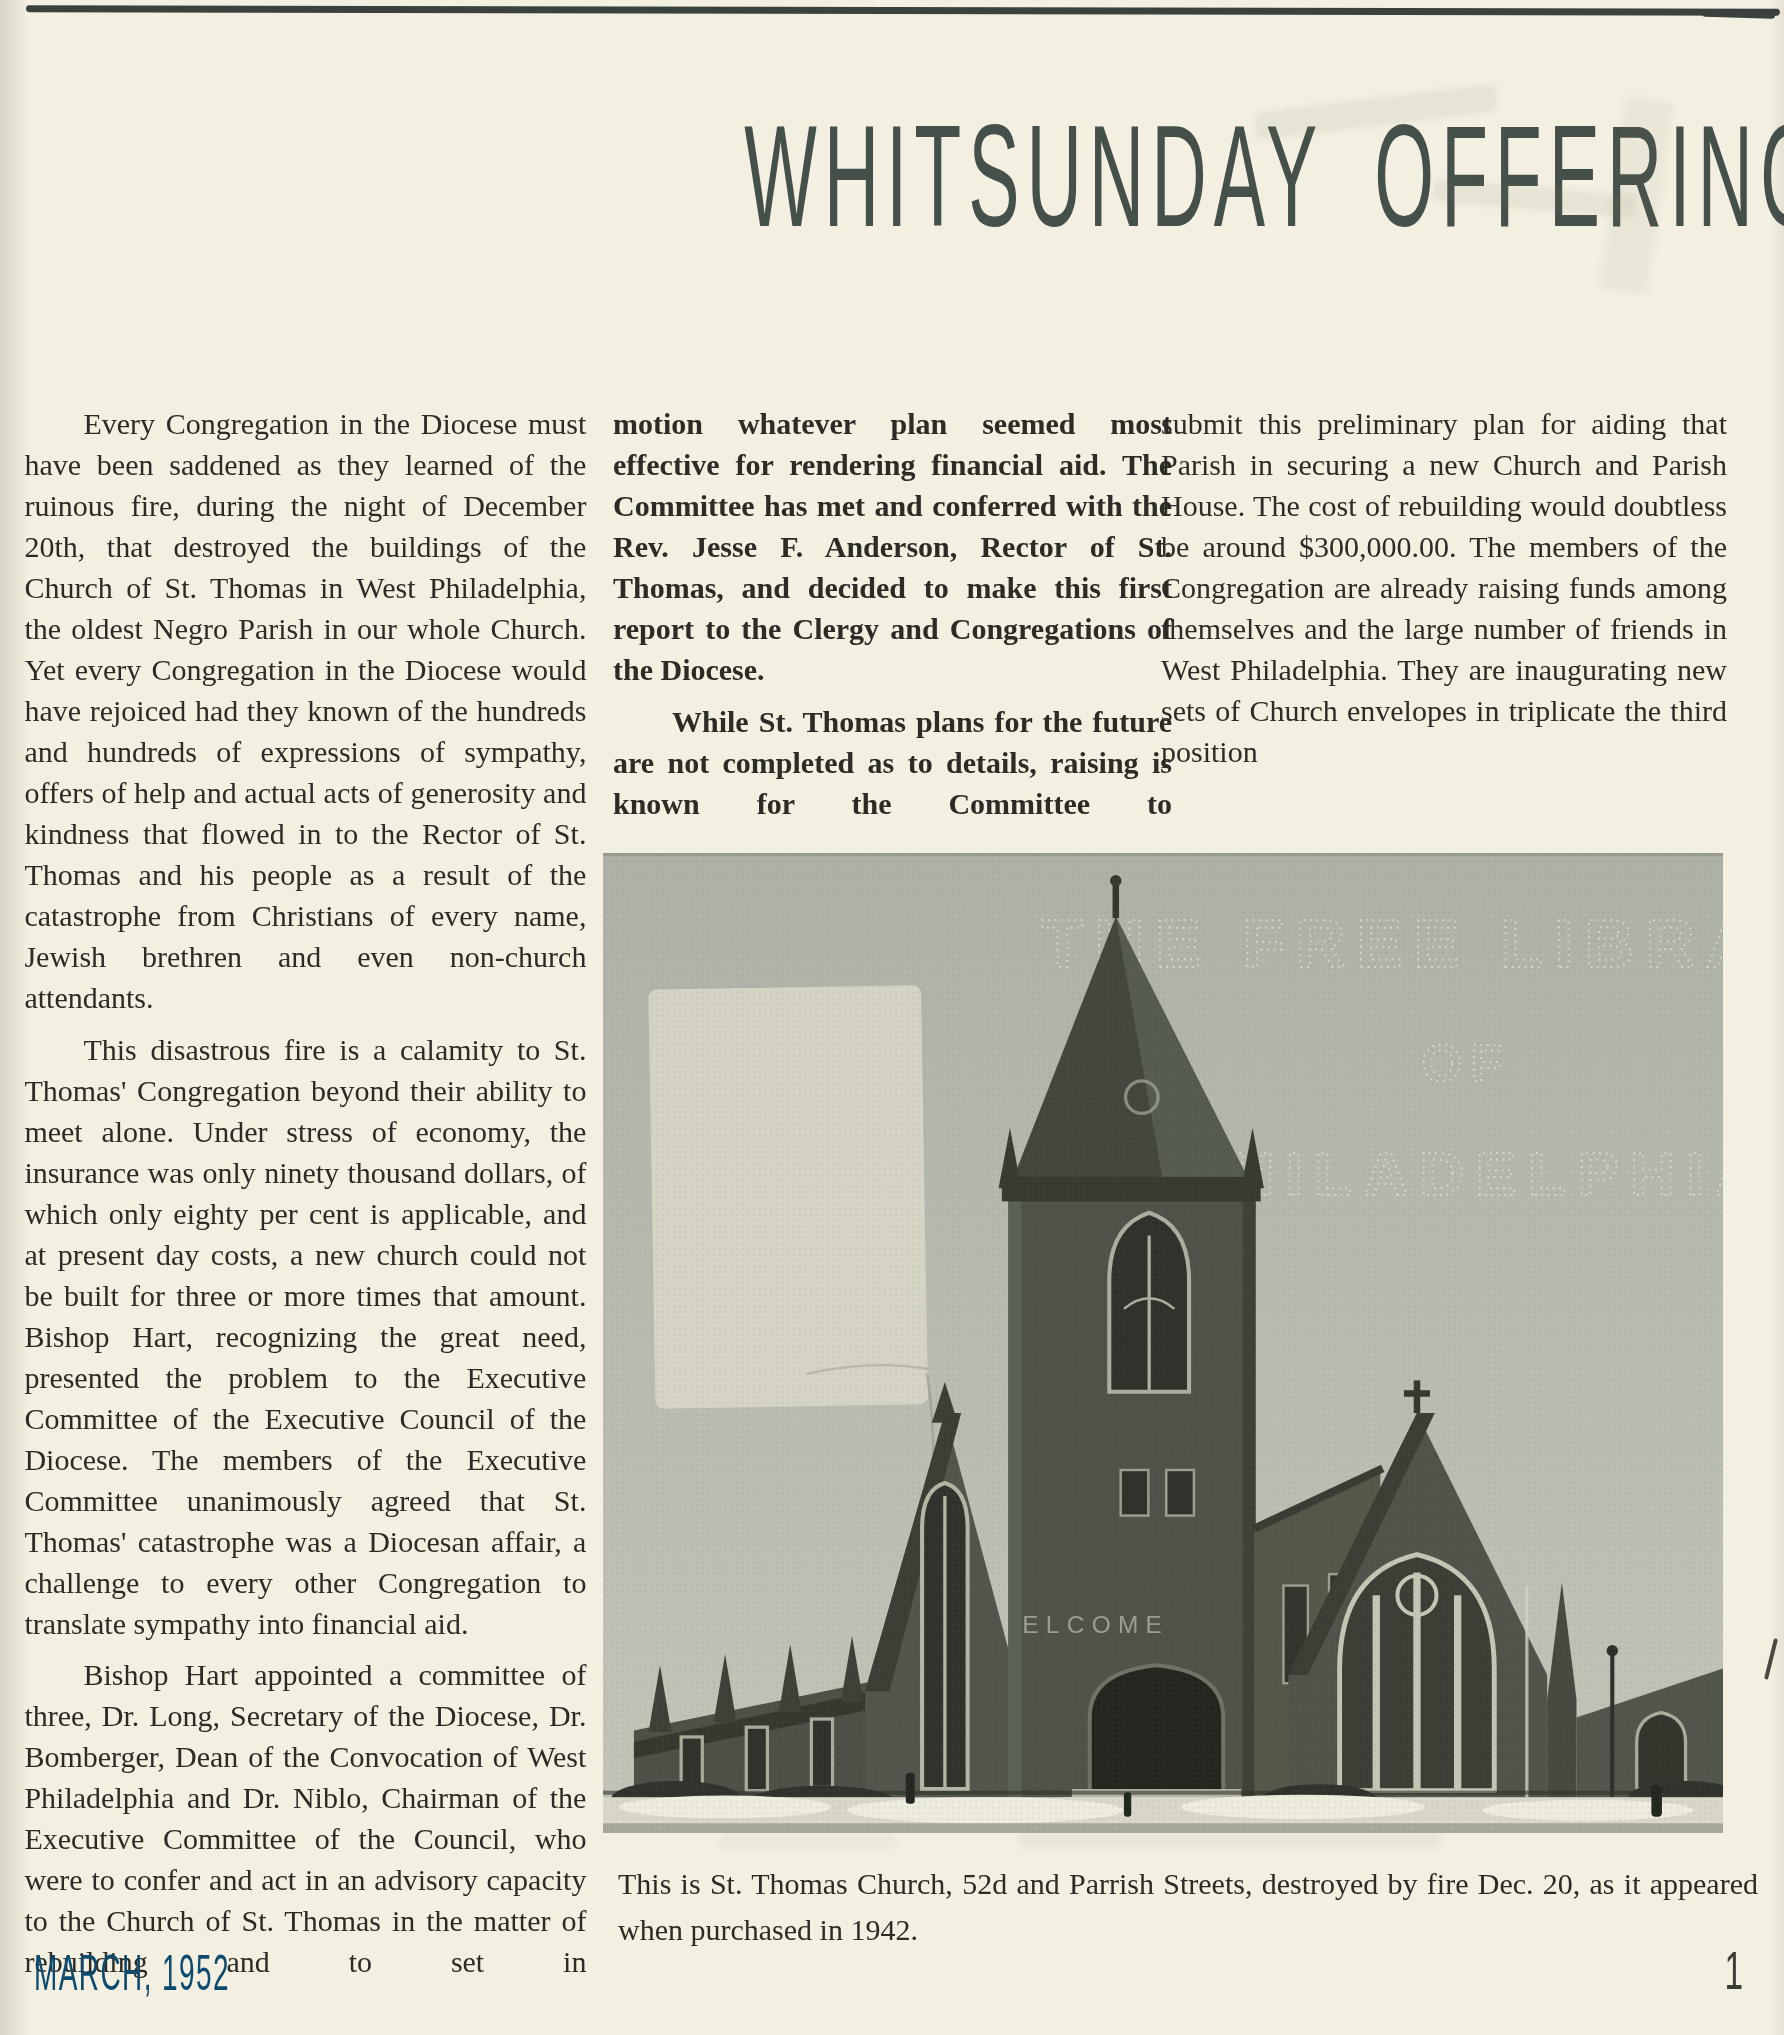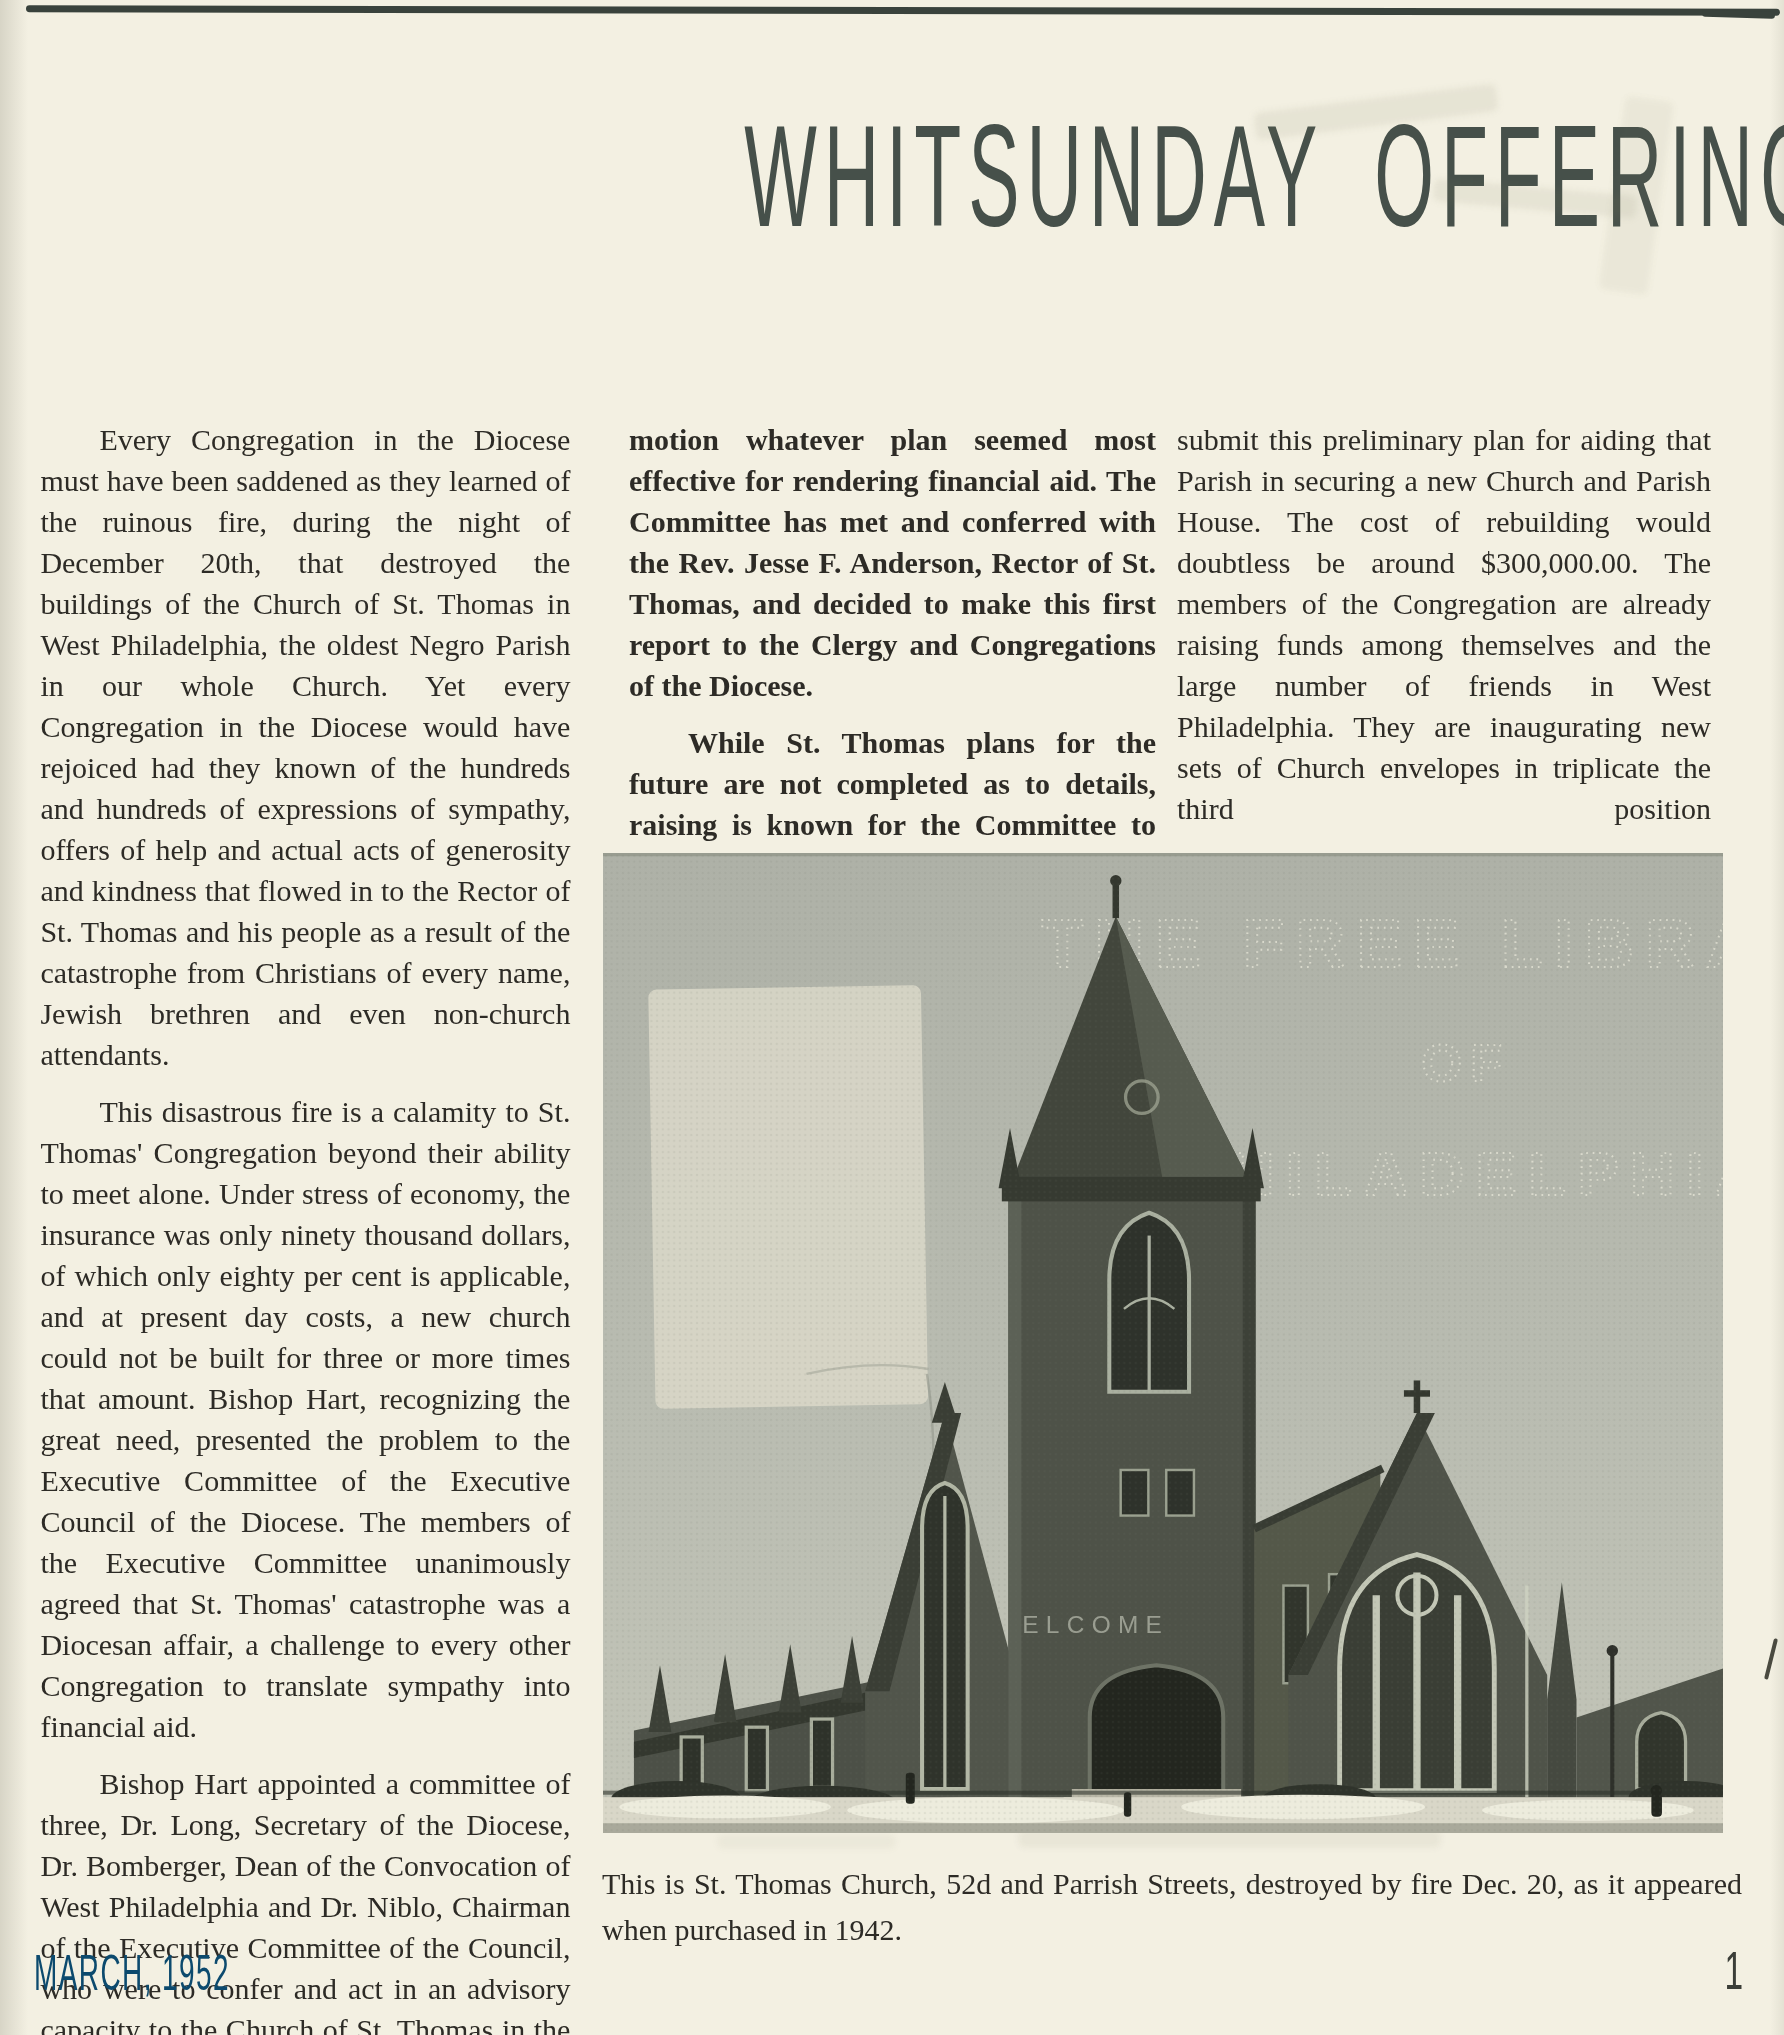--- a/index.html
+++ b/index.html
@@ -23,39 +23,39 @@
   .hl{position:absolute;left:0;width:1785px;text-align:center;white-space:nowrap;
       color:#46504a;font-family:"Liberation Sans", sans-serif;font-weight:400;}
   .hl .inner{display:inline-block;transform-origin:50% 50%;}
   .hl1{top:104px;font-size:145px;line-height:145px;letter-spacing:.09em;word-spacing:.30em;}
   .hl1 .inner{transform:scaleX(.53);}
   .hl2{top:243px;font-size:102px;line-height:102px;letter-spacing:.18em;word-spacing:.45em;}
   .hl2 .inner{transform:scaleX(.69);}
   
   .col{position:absolute;top:403px;font-size:30px;line-height:41px;color:#2d2b26;
        text-align:justify;}
-  .col p{margin:16px;}
+  .col p{margin:0;}
   .col p + p{margin-top:10.6px;}
   .col p.indent{text-indent:59px;}
   .col p.cont-end{text-align-last:justify;}
   .col1{left:24.4px;width:562px;}
   .col2{left:613px;width:559px;font-weight:bold;}
   .col3{left:1161px;width:566px;}
   
   .ghost{position:absolute;background:rgba(120,118,92,.10);filter:blur(3.3px);border-radius:6.5px;}
   .g1{left:1254px;top:98px;width:244px;height:28px;transform:rotate(-7deg);}
   .g2{left:1433px;top:187px;width:204px;height:23px;transform:rotate(5deg);}
   .g3{left:1612px;top:98px;width:49px;height:195px;transform:rotate(8deg);opacity:.7;}
   .g4{left:1018px;top:1830px;width:423px;height:18px;opacity:.8;}
   .g5{left:717px;top:1834px;width:179px;height:14.7px;opacity:.6;}
   
   .photo{position:absolute;left:603px;top:853px;width:1120px;height:980px;}
   .photo svg{display:block;}
   
-  .caption{position:absolute;left:602px;top:1861px;width:1140px;
+  .caption{position:absolute;left:618px;top:1861px;width:1140px;
     font-size:30px;line-height:46px;color:#2d2b26;text-align:justify;}
   
   .footer-issue{position:absolute;left:34px;top:1948px;color:#0c4a6e;
     font-family:"Liberation Sans", sans-serif;font-size:50px;line-height:50px;
     letter-spacing:.05em;white-space:nowrap;}
   .footer-issue .inner{display:inline-block;transform:scaleX(.56);transform-origin:0 50%;}
   .page-number{position:absolute;right:42px;top:1943px;color:#3b3e38;
     font-family:"Liberation Sans", sans-serif;font-size:54px;line-height:54px;}
   .page-number .inner{display:inline-block;transform:scaleX(.62);transform-origin:100% 50%;}
   

